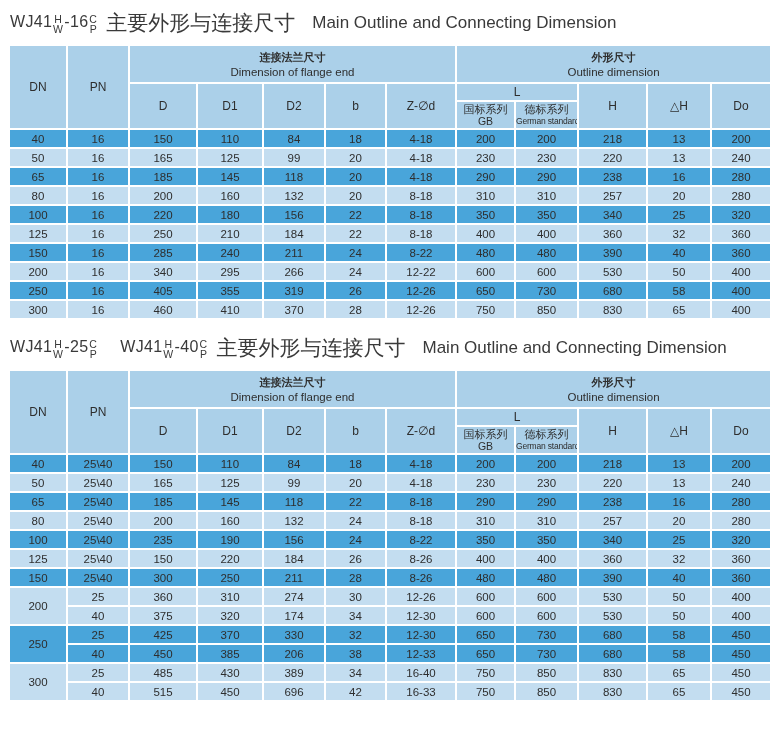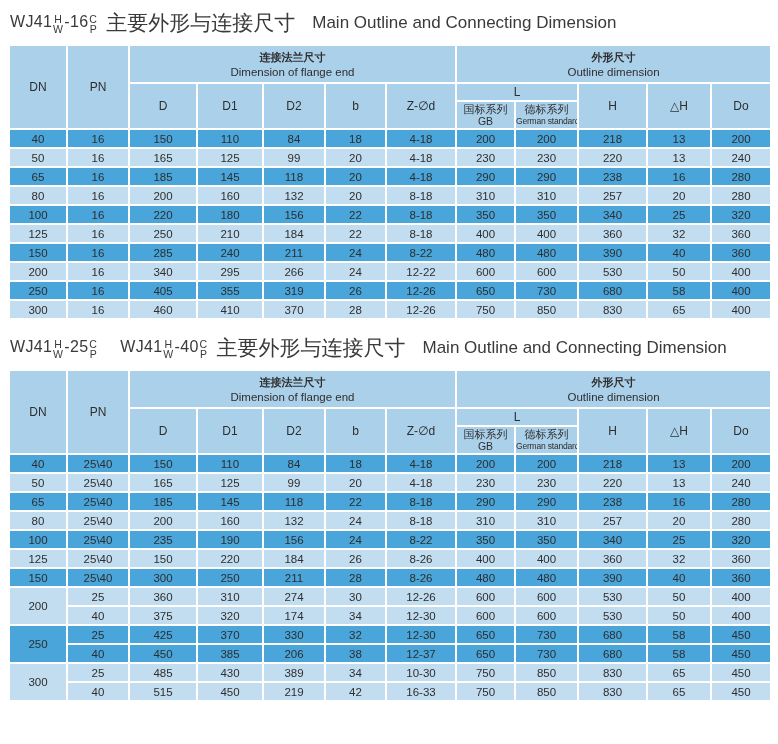--- a/index.html
+++ b/index.html
@@ -492,46 +492,46 @@
         <td>680</td>
         <td>58</td>
         <td>450</td>
       </tr>
       <tr class="dark">
         <td>40</td>
         <td>450</td>
         <td>385</td>
         <td>206</td>
         <td>38</td>
-        <td>12-37</td>
+        <td>12-33</td>
         <td>650</td>
         <td>730</td>
         <td>680</td>
         <td>58</td>
         <td>450</td>
       </tr>
       <tr class="light">
         <td rowspan="2">300</td>
         <td>25</td>
         <td>485</td>
         <td>430</td>
         <td>389</td>
         <td>34</td>
-        <td>10-30</td>
+        <td>16-40</td>
         <td>750</td>
         <td>850</td>
         <td>830</td>
         <td>65</td>
         <td>450</td>
       </tr>
       <tr class="light">
         <td>40</td>
         <td>515</td>
         <td>450</td>
-        <td>219</td>
+        <td>696</td>
         <td>42</td>
         <td>16-33</td>
         <td>750</td>
         <td>850</td>
         <td>830</td>
         <td>65</td>
         <td>450</td>
       </tr>
     </tbody>
 </table>

